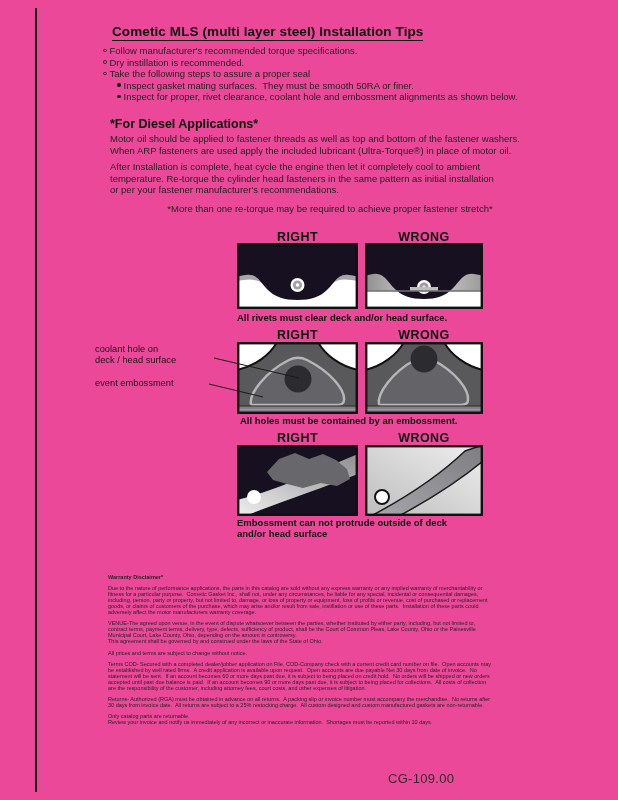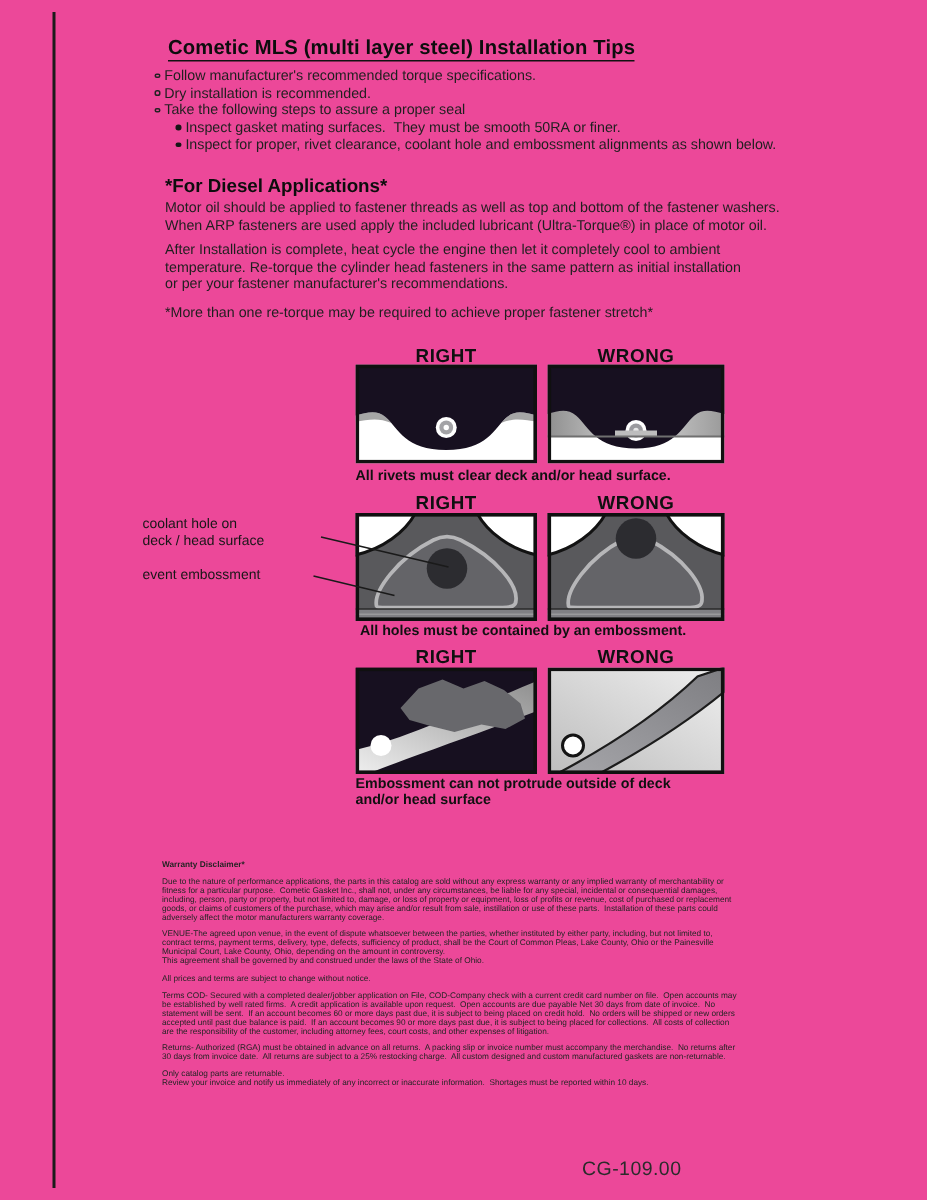--- a/index.html
+++ b/index.html
@@ -64,21 +64,21 @@
   .para {
     position: absolute;
     left: 110px;
     width: 440px;
     font-size: 9.5px;
     line-height: 11.6px;
     white-space: pre-wrap;
   }
   .p1 { top: 133px; }
   .p2 { top: 161px; }
-  .pnote { top: 203px; }
+  .pnote { top: 203px; text-align: center; }
 
   .dlabel {
     position: absolute;
     font-size: 12.5px;
     font-weight: bold;
     letter-spacing: 0.4px;
     color: #101010;
     text-align: center;
   }
   .dlabel.colL { left: 237px; width: 121px; }
@@ -132,21 +132,21 @@
 
   <h1 class="title">Cometic MLS (multi layer steel) Installation Tips</h1>
 
   <div class="tips">
     <div class="tip">
       <span class="odot"></span>
       <span class="txt">Follow manufacturer's recommended torque specifications.</span>
     </div>
     <div class="tip">
       <span class="odot"></span>
-      <span class="txt">Dry installation is recommended.</span>
+      <span class="txt">Dry instillation is recommended.</span>
     </div>
     <div class="tip">
       <span class="odot"></span>
       <span class="txt">Take the following steps to assure a proper seal</span>
     </div>
     <div class="tip sub">
       <span class="fdot"></span>
       <span class="txt">Inspect gasket mating surfaces.  They must be smooth 50RA or finer.</span>
     </div>
     <div class="tip sub">

